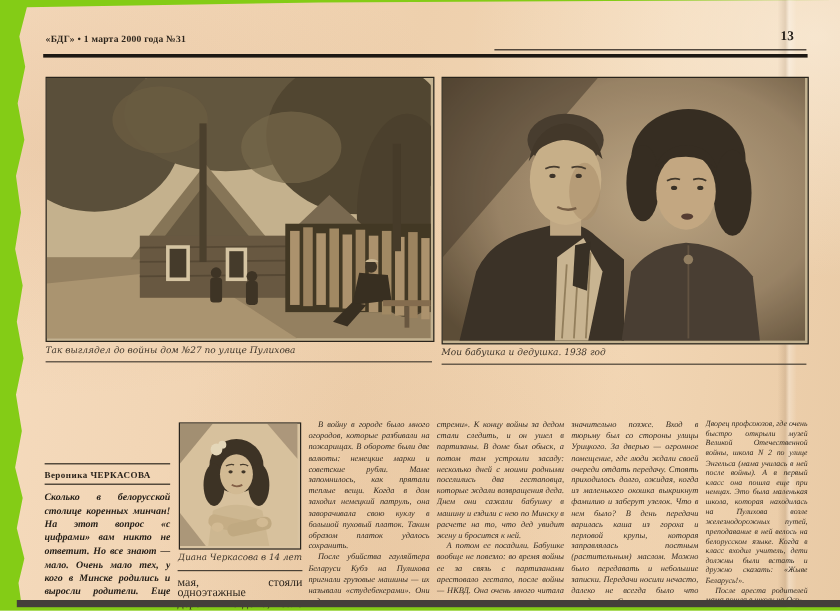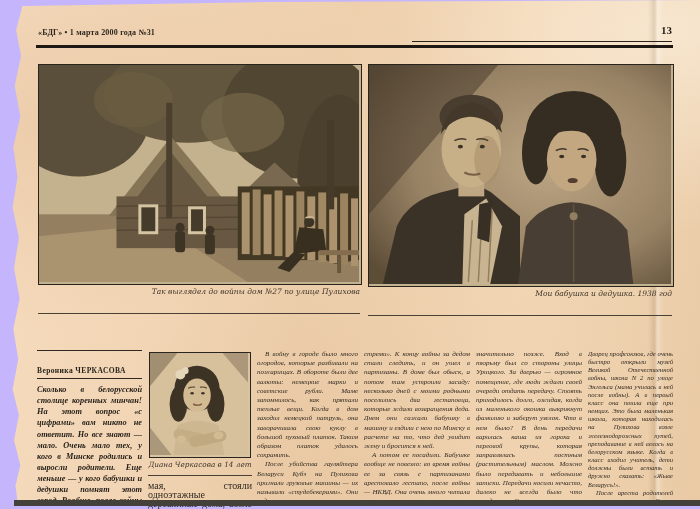--- a/index.html
+++ b/index.html
@@ -1,63 +1,63 @@
 <!DOCTYPE html>
 <html><head>
 <meta charset="utf-8">
 <style>
   html,body{margin:0;padding:0;}
-  .scan{position:relative;width:700px;height:509px;background:#c4b5fd;overflow:hidden;
+  .scan{position:relative;width:700px;height:509px;background:#84cc16;overflow:hidden;
         font-family:"Liberation Serif",serif;}
   .paper{position:absolute;left:0;top:0;width:700px;height:506px;
     background:
       radial-gradient(ellipse at 6% 25%, rgba(205,155,110,.22), transparent 38%),
       radial-gradient(ellipse at 97% 6%, rgba(255,248,235,.55), transparent 30%),
       radial-gradient(ellipse at 50% 95%, rgba(200,150,100,.15), transparent 45%),
       linear-gradient(100deg,#f6dcbf,#eed0ad 45%,#f2d6b4 72%,#e9caa5);
     clip-path:polygon(3.2% 1.2%, 38% .4%, 100% 0%, 100% 100%, 2.6% 100%,
       2.2% 96%, 2.9% 92%, 2.0% 87%, 2.7% 82%, 1.8% 77%, 2.6% 71%, 1.9% 65%,
       2.8% 59%, 2.0% 53%, 2.7% 47%, 1.8% 41%, 2.5% 35%, 1.9% 29%, 2.9% 23%,
       2.1% 17%, 3.0% 11%, 2.3% 6%);
     filter:drop-shadow(2px 2px 3px rgba(90,60,40,.35));}
   .crease{position:absolute;left:648px;top:0;width:16px;height:506px;
     background:linear-gradient(90deg,transparent,rgba(120,90,60,.16) 40%,rgba(255,255,255,.28) 60%,transparent);}
   
   .mast-left{position:absolute;left:38px;top:28px;font-size:8px;color:#2e261d;letter-spacing:.2px;font-weight:bold;}
   .mast-center{position:absolute;left:250px;top:16px;width:190px;text-align:center;
     font-family:"DejaVu Serif",serif;font-style:italic;font-size:24px;color:#221c15;}
-  .mast-page{position:absolute;left:640px;top:24px;width:32px;text-align:right;
+  .mast-page{position:absolute;left:640px;top:24px;width:32px;text-align:center;
     font-size:11px;font-weight:bold;color:#241e17;}
   .rule-thin{position:absolute;left:412px;top:41px;width:260px;height:1px;background:#2b241d;}
   .rule-thick{position:absolute;left:36px;top:45px;width:637px;height:3px;background:#1d1813;}
   
   .photo{position:absolute;border:1px solid #29241c;background:#c3b290;}
   .photo svg{display:block;}
   .ph-left{left:38px;top:64px;width:322px;height:219px;}
   .ph-right{left:368px;top:64px;width:304px;height:221px;}
-  .cap{position:absolute;text-align:right;font-family:"DejaVu Serif",serif;font-style:italic;
-    font-size:7.5px;color:#3e352a;padding-bottom:17px;border-bottom:1px solid #4a4136;}
+  .cap{position:absolute;text-align:left;font-family:"DejaVu Serif",serif;font-style:italic;
+    font-size:7.5px;color:#3e352a;padding-bottom:5px;border-bottom:1px solid #4a4136;}
   .cap-left{left:38px;top:287px;width:322px;}
   .cap-right{left:368px;top:289px;width:304px;}
   
   .headline{position:absolute;left:36px;top:304px;width:644px;
     font-family:"Liberation Sans",sans-serif;font-weight:bold;font-size:33px;line-height:1;
     letter-spacing:-.8px;color:#181410;}
   
   .col{position:absolute;top:350px;height:153px;overflow:hidden;text-align:justify;
     font-size:7px;line-height:9.2px;color:#322a21;}
   .col p{margin:0;font-style:italic;}
   .ind{text-indent:8px;}
   #col1{left:37px;width:105px;}
   #col3{left:257px;width:101px;}
   #col4{left:364px;width:106px;}
   #col5{left:476px;width:106px;}
   #col6{left:588px;width:85px;font-size:6.6px;line-height:8.15px;}
   .byline{border-top:1px solid #2f2820;border-bottom:1px solid #2f2820;
-    padding:15px 0 3px 0;font-size:7.5px;font-weight:bold;letter-spacing:.4px;color:#2b241c;}
+    padding:4px 0 3px 0;font-size:7.5px;font-weight:bold;letter-spacing:.4px;color:#2b241c;margin-top:36px;}
   .intro{margin-top:5px !important;font-weight:bold;font-size:8.3px;line-height:11.1px;color:#241e17;}
   
   #col2{position:absolute;left:148px;top:352px;width:104px;}
   .girl-frame{width:100px;height:104px;border:1px solid #2a251e;background:#d9c4a2;margin:0 0 2px 1px;}
   .girl-cap{text-align:center;font-family:"DejaVu Serif",serif;font-style:italic;font-size:7.3px;
     color:#3e352a;padding-bottom:6px;border-bottom:1px solid #4a4136;margin-bottom:5px;}
   .tail{text-align:justify;font-size:10px;line-height:9.2px;color:#322a21;margin:0;}
   .bottom-band{position:absolute;left:14px;top:500px;width:686px;height:6px;background:#44403a;}
 </style>
 </head>

